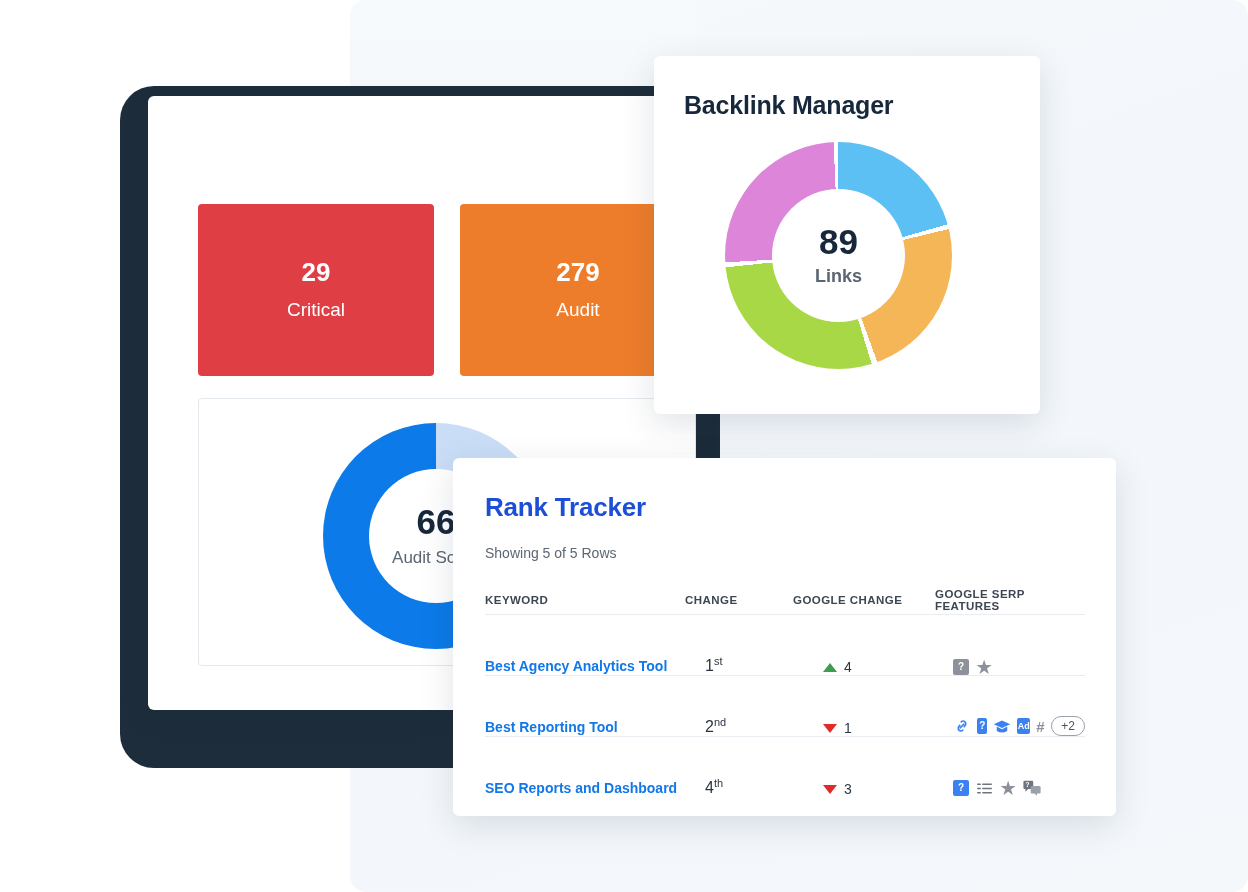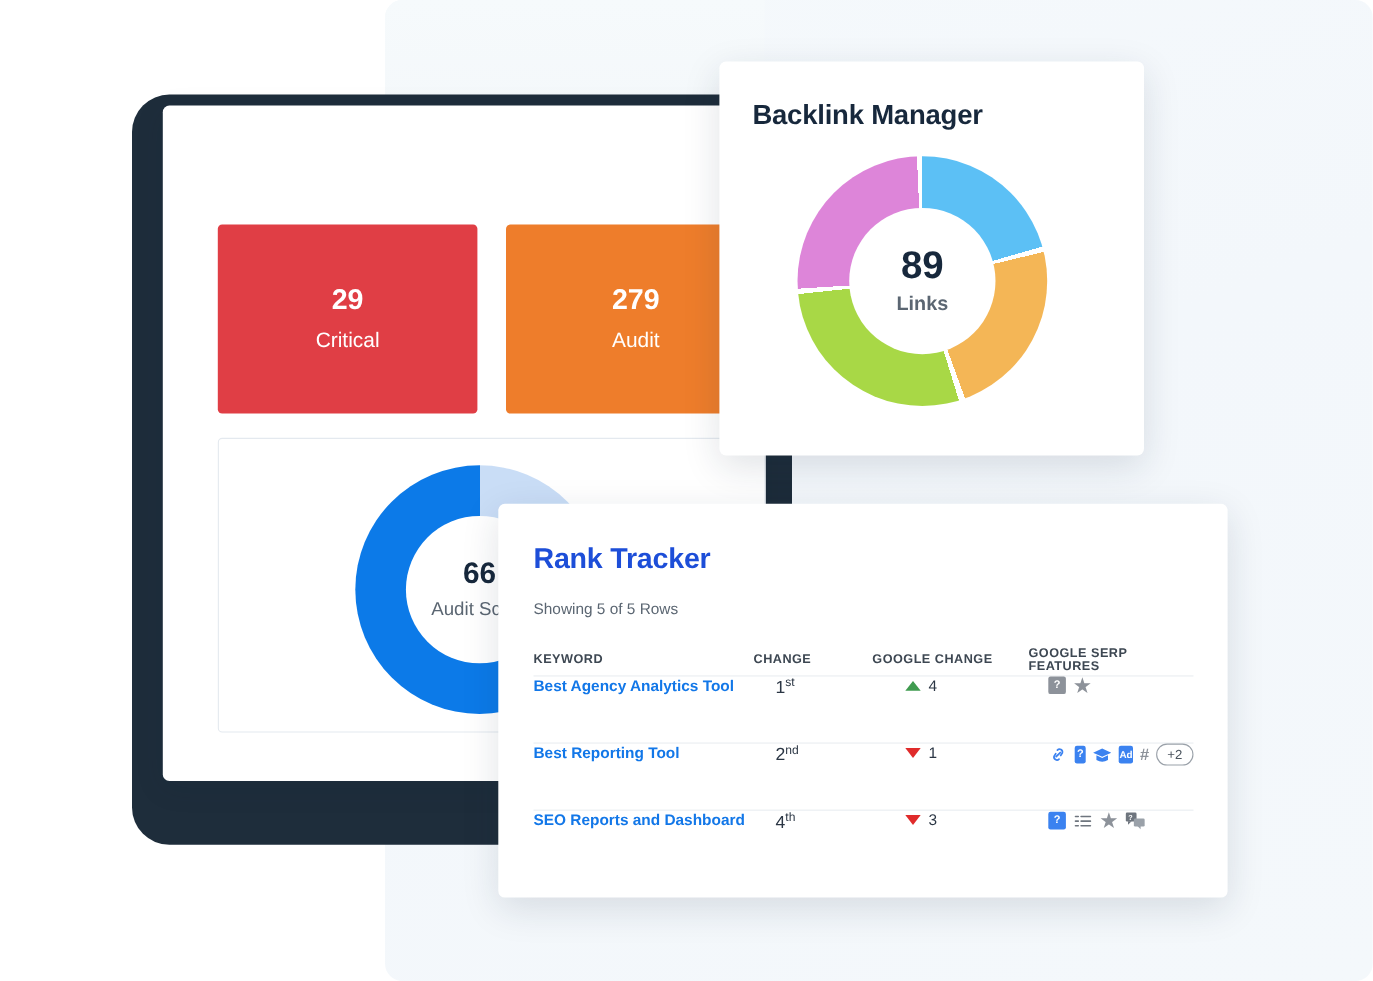--- a/index.html
+++ b/index.html
@@ -87,21 +87,21 @@
   .audit-donut {
     left: 124px; top: 24px;
     width: 226px; height: 226px;
     background: conic-gradient(from 0deg,
       #c9ddf6 0deg 122deg,
       #0c7ae8 122deg 360deg);
   }
   .audit-donut .hole {
     left: 46px; top: 46px; width: 134px; height: 134px;
   }
-  .audit-val { font-size: 27px; font-weight: bold; color: #17283c; line-height: 1; }
+  .audit-val { font-size: 35px; font-weight: bold; color: #17283c; line-height: 1; }
   .audit-lbl { font-size: 17px; color: #5b6672; margin-top: 9px; }
 
   
   .backlink {
     left: 654px; top: 56px;
     width: 386px; height: 358px;
     box-shadow: 0 10px 34px rgba(22,40,60,.13);
   }
   .bl-title {
     position: absolute; left: 30px; top: 35px;
@@ -145,21 +145,21 @@
   .rt-table {
     position: absolute; left: 32px; top: 128px;
     width: 600px;
   }
   .rt-head {
     display: flex; align-items: center;
     font-size: 11.5px; font-weight: bold; color: #3d4752;
     letter-spacing: .45px; height: 28px;
   }
   .rt-row {
-    display: flex; align-items: flex-start;
+    display: flex; align-items: flex-end;
     height: 61px;
     border-top: 1px solid #e9edf1;
   }
   .rt-row:first-of-type { border-top: none; }
   .c-kw  { width: 200px; }
   .c-gg  { width: 108px; }
   .c-ch  { width: 142px; }
   .c-sf  { width: 150px; }
   .rt-head .c-gg,
   .rt-head .c-ch,

